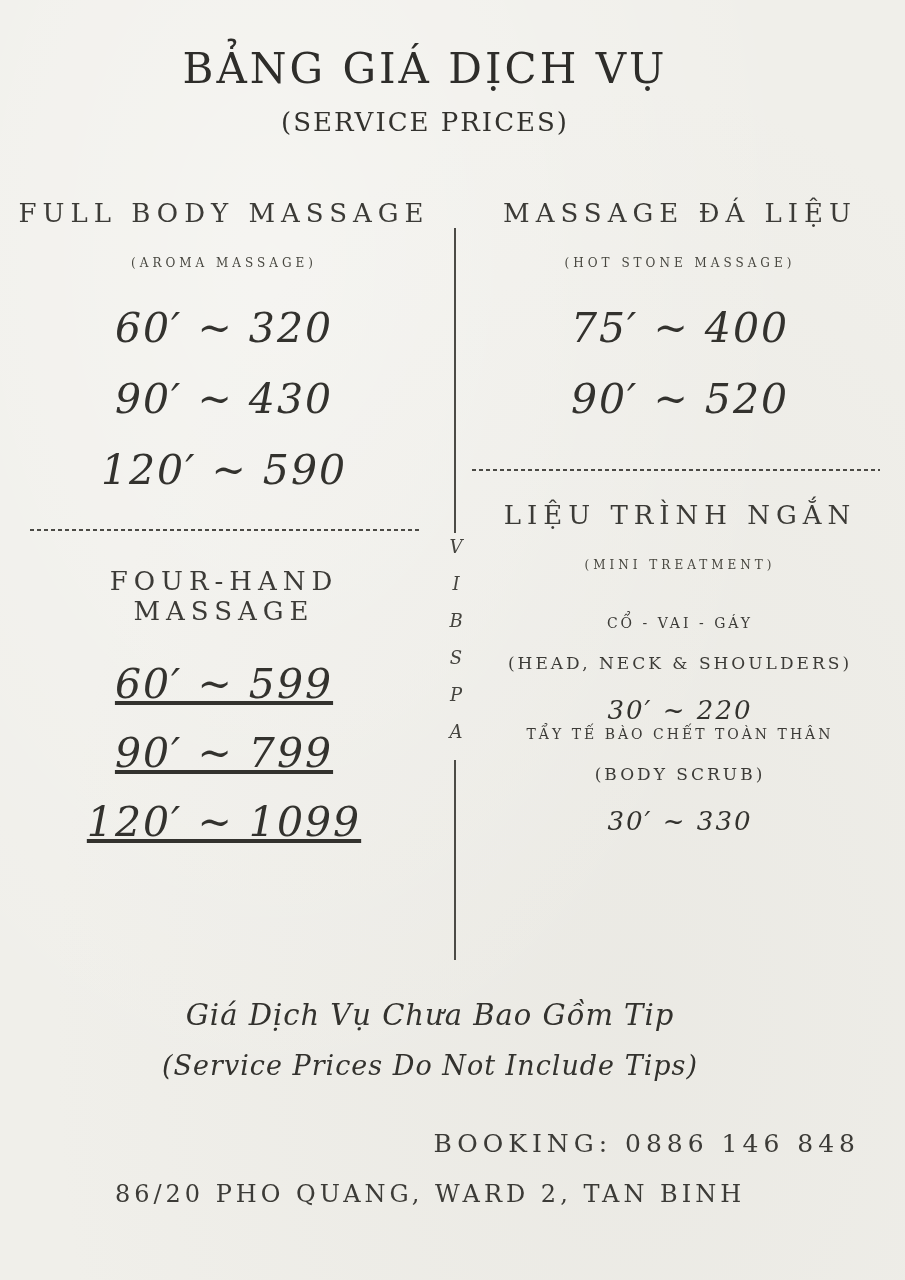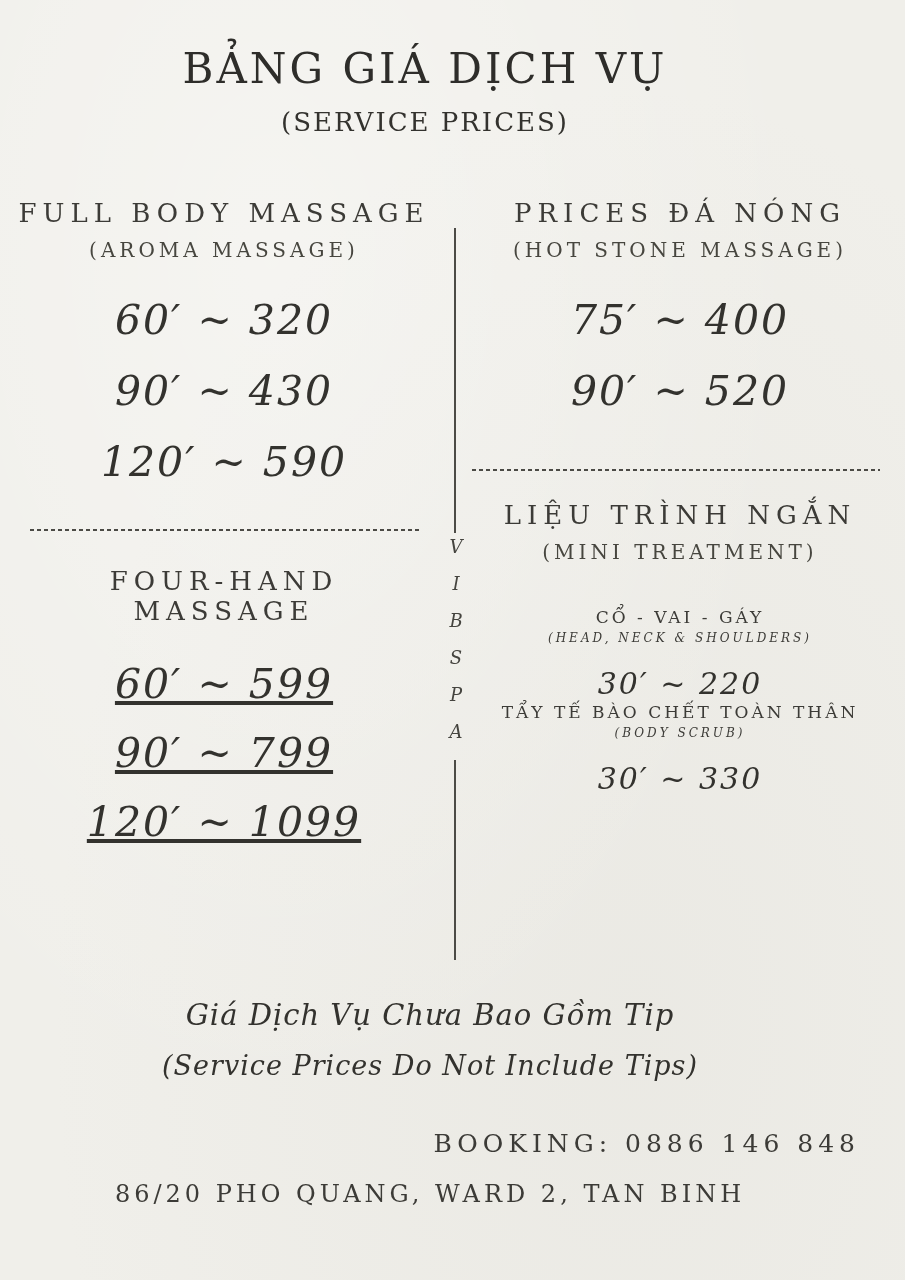--- a/index.html
+++ b/index.html
@@ -21,32 +21,32 @@
   .title { font-size:42px; font-weight:500; letter-spacing:3px; color:#2e2d2a; margin:0; }
   .subtitle { font-size:26px; letter-spacing:2px; color:#33322e; margin-top:14px; }
 
   
   .col-left-1 { position:absolute; left:18px; top:198px; width:412px; }
   .col-left-2 { position:absolute; left:18px; top:566px; width:412px; }
   .col-right-1 { position:absolute; left:470px; top:198px; width:420px; }
   .col-right-2 { position:absolute; left:470px; top:500px; width:420px; }
 
   .sec-title { font-size:26px; letter-spacing:6px; color:#3c3b37; }
-  .sec-sub { font-size:20px; letter-spacing:4px; color:#47463f; margin-top:10px; }
+  .sec-sub { font-size:12px; letter-spacing:4px; color:#47463f; margin-top:28px; }
 
   .price-list { margin-top:38px; }
   .price-row {
     font-style:italic; font-size:41px; letter-spacing:2px;
     color:#33322e; line-height:1; margin-bottom:30px;
   }
   .price-list-tight .price-row { margin-bottom:28px;text-decoration:underline; }
 
-  .mini-name { font-size:17px; letter-spacing:3px; color:#3c3b37; margin-top:42px; line-height:1.35;text-align:center; }
-  .mini-sub { font-size:12px; letter-spacing:3px; color:#3c3b37; margin-top:2px;font-style:italic; }
-  .mini-price { font-style:italic; font-size:30px; letter-spacing:2px; color:#33322e; margin-top:24px; line-height:1; }
+  .mini-name { font-size:14px; letter-spacing:3px; color:#3c3b37; margin-top:42px; line-height:1.35;text-align:center; }
+  .mini-sub { font-size:17px; letter-spacing:3px; color:#3c3b37; margin-top:20px; }
+  .mini-price { font-style:italic; font-size:26px; letter-spacing:2px; color:#33322e; margin-top:24px; line-height:1; }
   .mt-sm { margin-top:2px; }
 
   
   .dashed {
     position:absolute; height:2px;
     background:repeating-linear-gradient(90deg,#4b4a45 0 4px,transparent 4px 7px);
   }
   #divider-left { left:30px; top:529px; width:392px; }
   #divider-right { left:472px; top:469px; width:408px; }
 
@@ -104,21 +104,21 @@
     <span>V</span>
     <span>I</span>
     <span>B</span>
     <span>S</span>
     <span>P</span>
     <span>A</span>
   </div>
   <div class="vline" id="vline-bottom"></div>
 
   <div class="col-right-1 center">
-    <div class="sec-title">PRICES ĐÁ NÓNG</div>
+    <div class="sec-title">MASSAGE ĐÁ LIỆU</div>
     <div class="sec-sub">(HOT STONE MASSAGE)</div>
     <div class="price-list">
       <div class="price-row">75′ ~ 400</div>
       <div class="price-row">90′ ~ 520</div>
     </div>
   </div>
 
   <div class="dashed" id="divider-right"></div>
 
   <div class="col-right-2 center">

